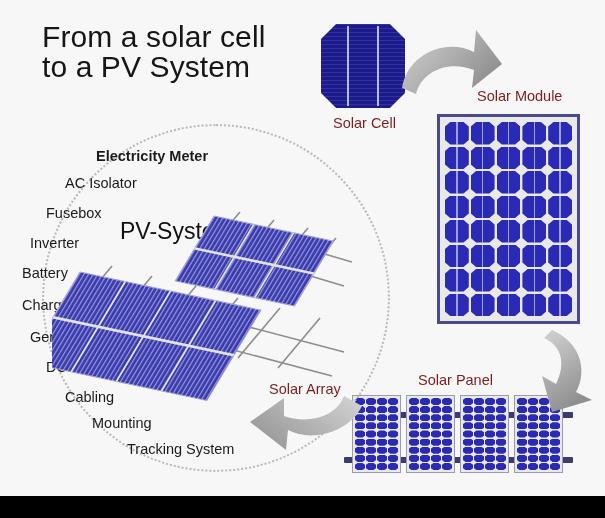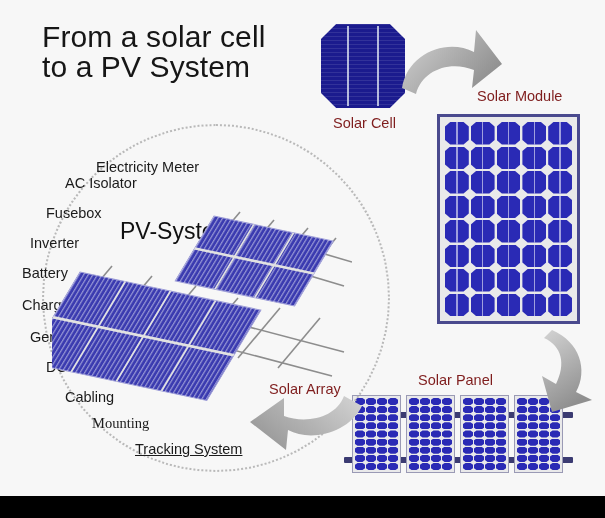--- a/index.html
+++ b/index.html
@@ -353,31 +353,31 @@
           <div class="pcell"></div>
           <div class="pcell"></div>
           <div class="pcell"></div>
         </div>
       </div>
   </div>
 
   <div id="pv-circle"></div>
   <div id="pv-system-title">PV-System</div>
   <div id="pv-components">
-      <div class="label comp" style="left: 96px; top: 159px;">Electricity Meter</div>
+      <div class="label comp" style="left: 96px; top: 148px; font-weight: bold;">Electricity Meter</div>
       <div class="label comp" style="left: 65px; top: 175px;">AC Isolator</div>
       <div class="label comp" style="left: 46px; top: 205px;">Fusebox</div>
       <div class="label comp" style="left: 30px; top: 235px; text-align: center;">Inverter</div>
       <div class="label comp" style="left: 22px; top: 265px;">Battery</div>
       <div class="label comp" style="left: 22px; top: 297px;">Charge Controller</div>
       <div class="label comp" style="left: 30px; top: 329px;">Generation Meter</div>
       <div class="label comp" style="left: 46px; top: 359px;">DC Isolator</div>
       <div class="label comp" style="left: 65px; top: 389px;">Cabling</div>
-      <div class="label comp" style="left: 92px; top: 415px; font-family: Liberation Serif, serif;">Mounting</div>
-      <div class="label comp" style="left: 135px; top: 441px; text-decoration: underline;">Tracking System</div>
+      <div class="label comp" style="left: 92px; top: 415px;">Mounting</div>
+      <div class="label comp" style="left: 127px; top: 441px;">Tracking System</div>
     </div>
 
   <svg id="solar-array" viewBox="0 0 300 200">
 
     <g stroke="#8d8d8d" stroke-width="1.6">
       <line x1="188" y1="2" x2="146" y2="52"></line>
       <line x1="222" y1="10" x2="180" y2="60"></line>
       <line x1="256" y1="18" x2="214" y2="68"></line>
       <line x1="284" y1="28" x2="243" y2="78"></line>
       <line x1="170" y1="14" x2="300" y2="52"></line>

